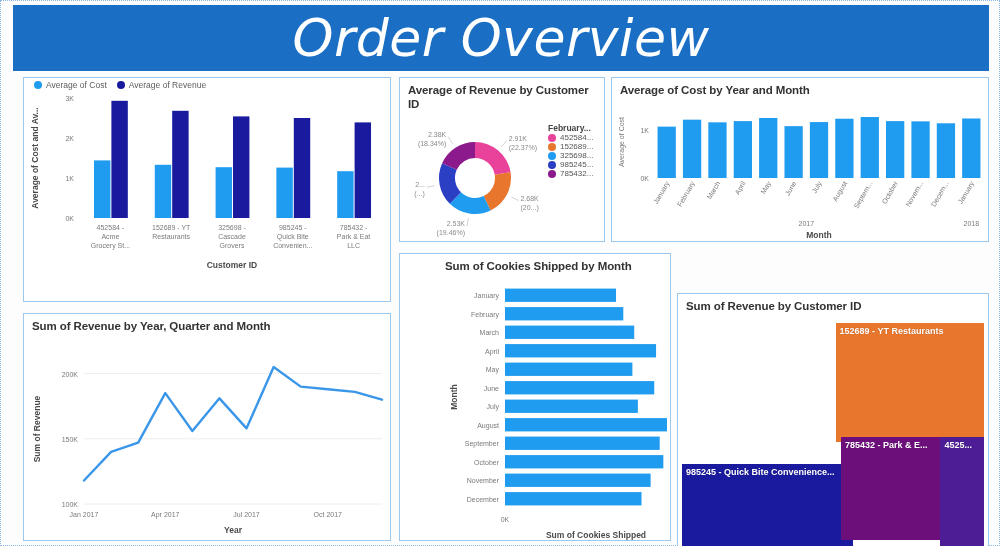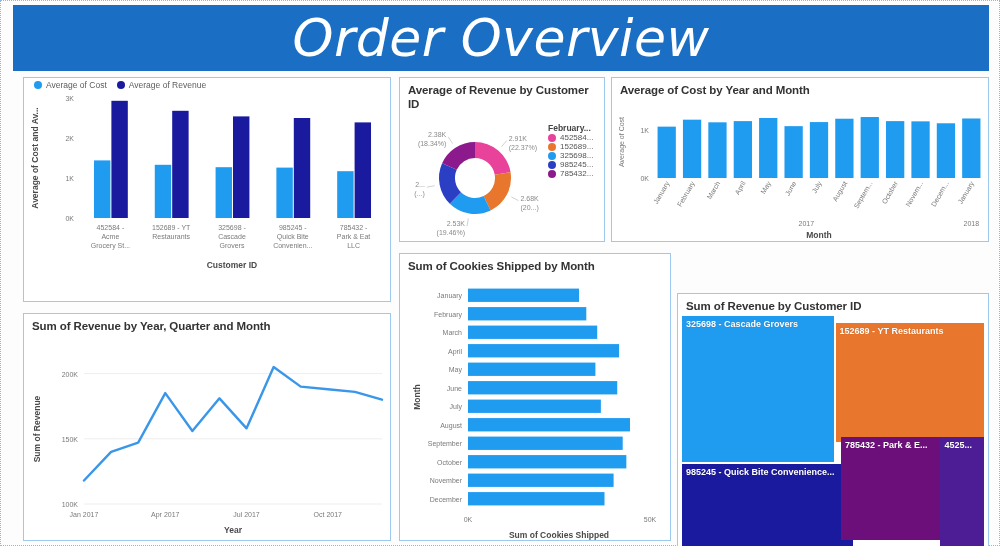--- a/index.html
+++ b/index.html
@@ -67,21 +67,21 @@
   .donut-legend-label { font-size: 8px; color: #555; white-space: nowrap;}
   .donut-cb { font-size: 7px; fill: #8a8a8a; }
 
   
   #card-month { left: 610px; top: 76px; width: 378px; height: 165px; }
 
   
   #card-line { left: 22px; top: 312px; width: 368px; height: 228px; }
 
   
-  #card-hbar { left: 398px; top: 252px; width: 272px; height: 288px; }
+  #card-hbar { left: 398px; top: 252px; width: 272px; height: 288px; padding-left: 37px; }
 
   
   #card-tree { left: 676px; top: 252px; width: 312px; height: 288px; margin-top: 40px; }
   .tm-cell { position: absolute; overflow: hidden; }
   .tm-label {
     color: #ffffff; font-size: 9px; font-weight: 600;
     padding: 3px 4px; white-space: nowrap; display:block;
     text-shadow: 0 0 1px rgba(0,0,0,.25);
   }
 </style>
@@ -290,23 +290,20 @@
         <text x="20" y="121" class="axis-title" text-anchor="middle" transform="rotate(-90 20 121)">Month</text>
         <text x="68" y="246" class="axis-text" text-anchor="middle">0K</text>
         <text x="250" y="246" class="axis-text" text-anchor="middle">50K</text>
         <text x="159" y="262" class="axis-title" text-anchor="middle">Sum of Cookies Shipped</text>
       </svg>
   </div>
 
   <div class="card" id="card-tree">
     <div class="card-title">Sum of Revenue by Customer ID</div>
     <div id="tree-area" style="position:absolute;left:4px;top:22px;width:304px;height:262px">
-        <div class="tm-cell" style="left: 0px; top: 0px; width: 151.52px; height: 146.03px; background: rgb(31, 155, 240);">
-          <span class="tm-label">325698 - Cascade Grovers</span>
-        </div>
         <div class="tm-cell" style="left: 0px; top: 148.03px; width: 171px; height: 111.97px; background: rgb(26, 26, 158);">
           <span class="tm-label">985245 - Quick Bite Convenience...</span>
         </div>
         <div class="tm-cell" style="left: 153.52px; top: 7px; width: 148.48px; height: 118.52px; background: rgb(232, 118, 44);">
           <span class="tm-label">152689 - YT Restaurants</span>
         </div>
         <div class="tm-cell" style="left: 159px; top: 120.52px; width: 102.88px; height: 103px; background: rgb(109, 15, 122);">
           <span class="tm-label">785432 - Park &amp; E...</span>
         </div>
         <div class="tm-cell" style="left: 258.4px; top: 120.52px; width: 43.6px; height: 139.48px; background: #4c1d95;">

